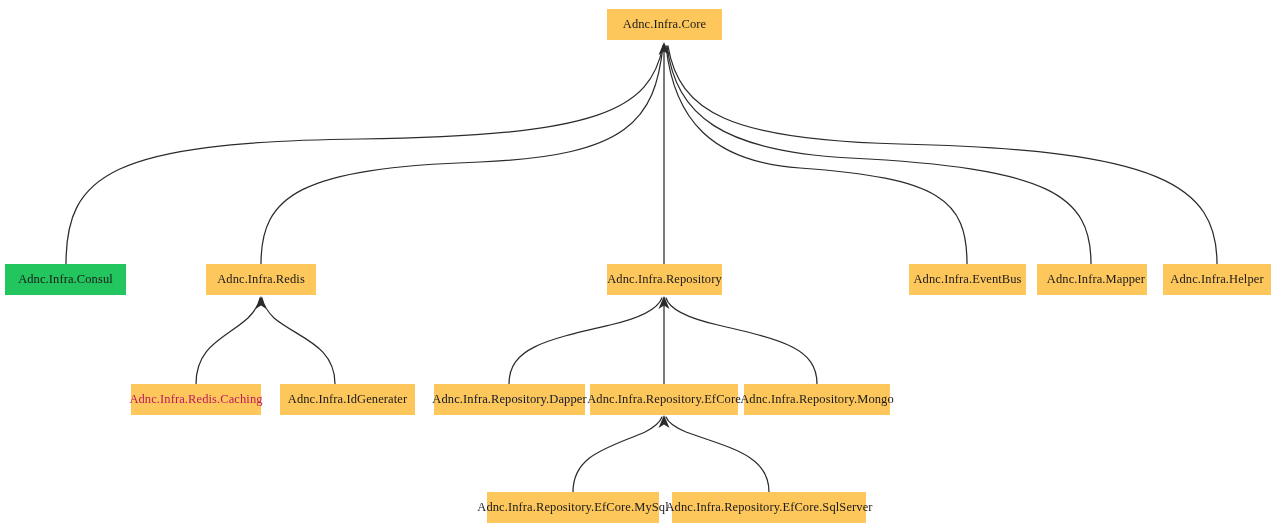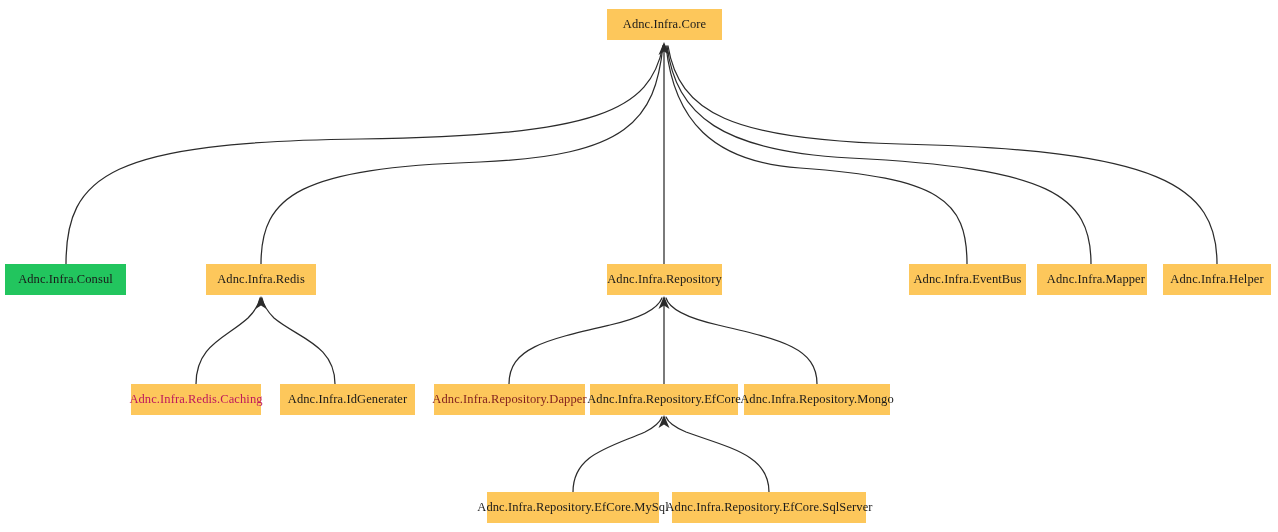--- a/index.html
+++ b/index.html
@@ -99,21 +99,21 @@
       </div>
       <div class="node" style="left: 1163px; top: 264px; width: 108px; height: 31px; background: rgb(253, 199, 91); color: rgb(26, 26, 26);">
         <span class="node-label">Adnc.Infra.Helper</span>
       </div>
       <div class="node" style="left: 131px; top: 384px; width: 130px; height: 31px; background: rgb(253, 199, 91); color: #be185d;">
         <span class="node-label">Adnc.Infra.Redis.Caching</span>
       </div>
       <div class="node" style="left: 268px; top: 384px; width: 135px; height: 31px; background: rgb(253, 199, 91); color: rgb(26, 26, 26); margin-left: 12px;">
         <span class="node-label">Adnc.Infra.IdGenerater</span>
       </div>
-      <div class="node" style="left: 434px; top: 384px; width: 151px; height: 31px; background: rgb(253, 199, 91); color: #7f1d1d;">
+      <div class="node" style="left: 434px; top: 384px; width: 151px; height: 31px; background: rgb(253, 199, 91); color: #0f172a;">
         <span class="node-label">Adnc.Infra.Repository.Dapper</span>
       </div>
       <div class="node" style="left: 590px; top: 384px; width: 148px; height: 31px; background: rgb(253, 199, 91); color: rgb(26, 26, 26);">
         <span class="node-label">Adnc.Infra.Repository.EfCore</span>
       </div>
       <div class="node" style="left: 744px; top: 384px; width: 146px; height: 31px; background: rgb(253, 199, 91); color: rgb(26, 26, 26);">
         <span class="node-label">Adnc.Infra.Repository.Mongo</span>
       </div>
       <div class="node" style="left: 487px; top: 492px; width: 172px; height: 31px; background: rgb(253, 199, 91); color: rgb(26, 26, 26);">
         <span class="node-label">Adnc.Infra.Repository.EfCore.MySql</span>

